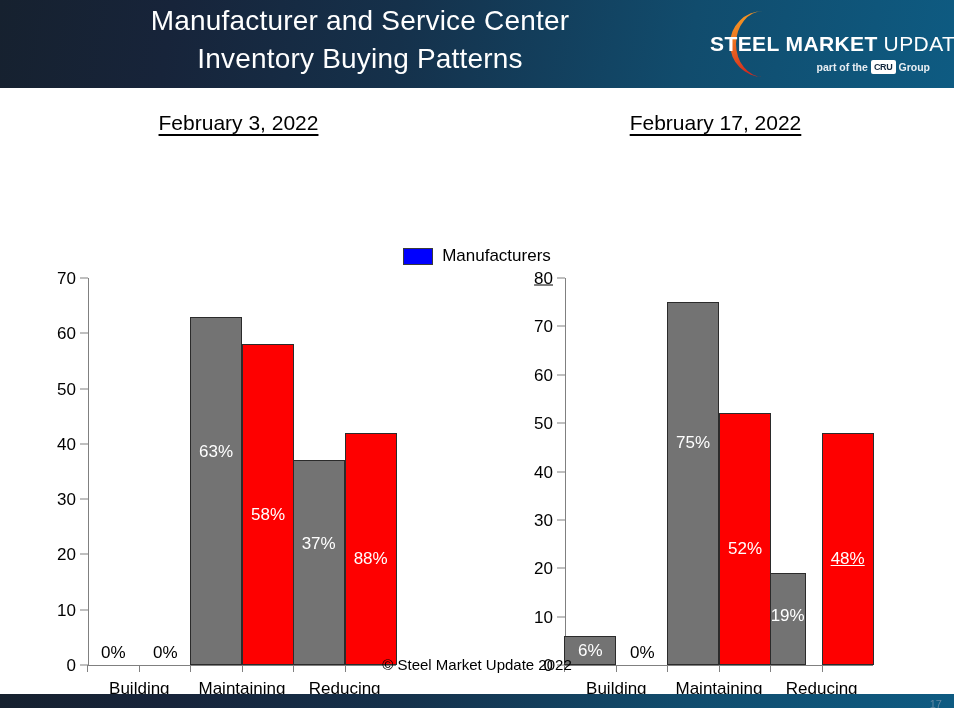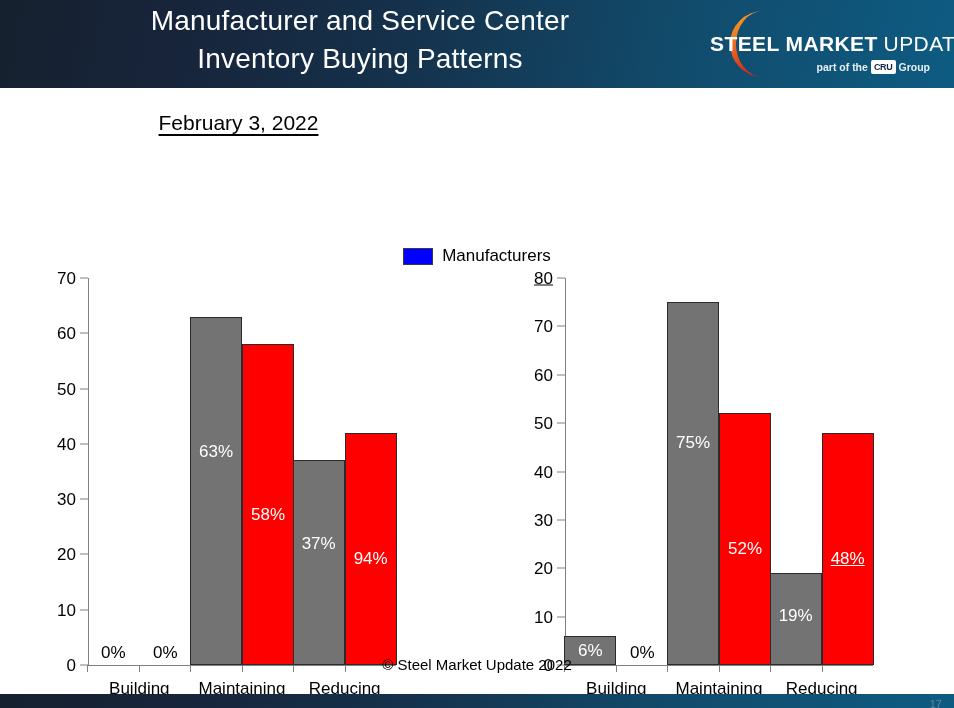--- a/index.html
+++ b/index.html
@@ -379,27 +379,28 @@
           <div class="bar blue" style="left: 102px; width: 52px; height: 348.3px;">
             <div class="bar-label" style="top: 125.388px;">63%</div>
           </div>
           <div class="bar red" style="left: 154px; width: 52px; height: 320.657px;">
             <div class="bar-label" style="top: 160.329px;">58%</div>
           </div>
           <div class="bar blue" style="left: 204.667px; width: 52px; height: 204.557px;">
             <div class="bar-label" style="top: 73.6406px;">37%</div>
           </div>
           <div class="bar red" style="left: 256.667px; width: 52px; height: 232.2px;">
-            <div class="bar-label" style="top: 116.1px;">94%</div>
+            <div class="bar-label" style="top: 116.1px;">88%</div>
           </div>
         </div>
       </div>
   </div>
 
   <div class="panel panel-right">
+    <div class="panel-title">February 17, 2022</div>
     <div class="plot" id="plot-1">
         <div class="yaxis">
           <div class="ytick" style="top: 387px;">0</div>
           <div class="ytick-mark" style="top: 387px;"></div>
           <div class="ytick" style="top: 338.625px;">10</div>
           <div class="ytick-mark" style="top: 338.625px;"></div>
           <div class="ytick" style="top: 290.25px;">20</div>
           <div class="ytick-mark" style="top: 290.25px;"></div>
           <div class="ytick" style="top: 241.875px;">30</div>
           <div class="ytick-mark" style="top: 241.875px;"></div>
@@ -438,21 +439,21 @@
           <div class="bar blue" style="left: -0.666667px; width: 52px; height: 29.025px;">
             <div class="bar-label" style="top: 5.2245px;">6%</div>
           </div>
           <div class="zero-label" style="left: 50.3333px;">0%</div>
           <div class="bar blue" style="left: 102px; width: 52px; height: 362.812px;">
             <div class="bar-label" style="top: 130.612px;">75%</div>
           </div>
           <div class="bar red" style="left: 154px; width: 52px; height: 251.55px;">
             <div class="bar-label" style="top: 125.775px;">52%</div>
           </div>
-          <div class="bar blue" style="left: 204.667px; width: 52px; height: 91.9125px;">
+          <div class="bar blue" style="left: 204.667px; width: 36px; height: 91.9125px;">
             <div class="bar-label" style="top: 33.0885px;">19%</div>
           </div>
           <div class="bar red" style="left: 256.667px; width: 52px; height: 232.2px;">
             <div class="bar-label" style="top: 116.1px; text-decoration: underline;">48%</div>
           </div>
         </div>
       </div>
   </div>
 
 </div>

